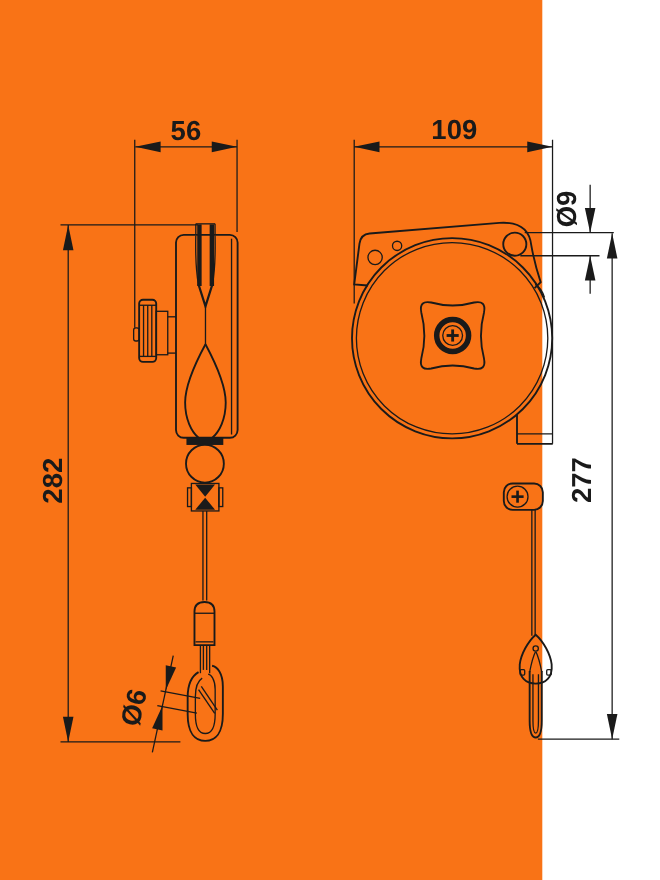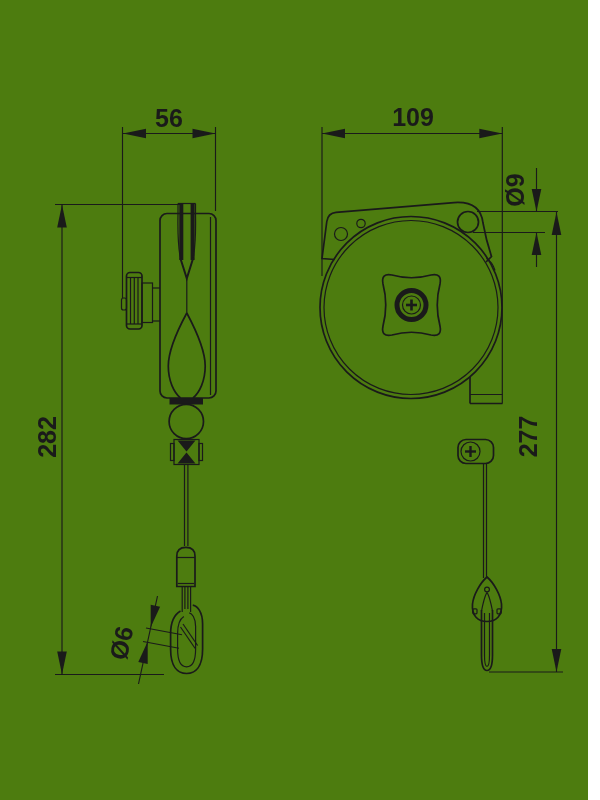--- a/index.html
+++ b/index.html
@@ -2,21 +2,21 @@
 <html><head>
 <meta charset="utf-8">
 <style>
   html,body{margin:0;padding:0;}
   body{
     width:600px;height:800px;
     background:#ffffff;
     font-family:"Liberation Sans", sans-serif;
     overflow:hidden;
   }
-  .sheet{position:relative;width:588px;height:800px;background:#4d7c0f;}
+  .sheet{position:relative;width:493px;height:800px;background:#f97316;}
   svg{display:block;}
   .dim-text{
     font-family:"Liberation Sans", sans-serif;
     font-weight:bold;
     font-size:25px;
     fill:#1a1a1a;
   }
   .ln{stroke:#1a1a1a;fill:none;}
   .outline{stroke-width:1.7;}
   .thin{stroke-width:1.2;}

